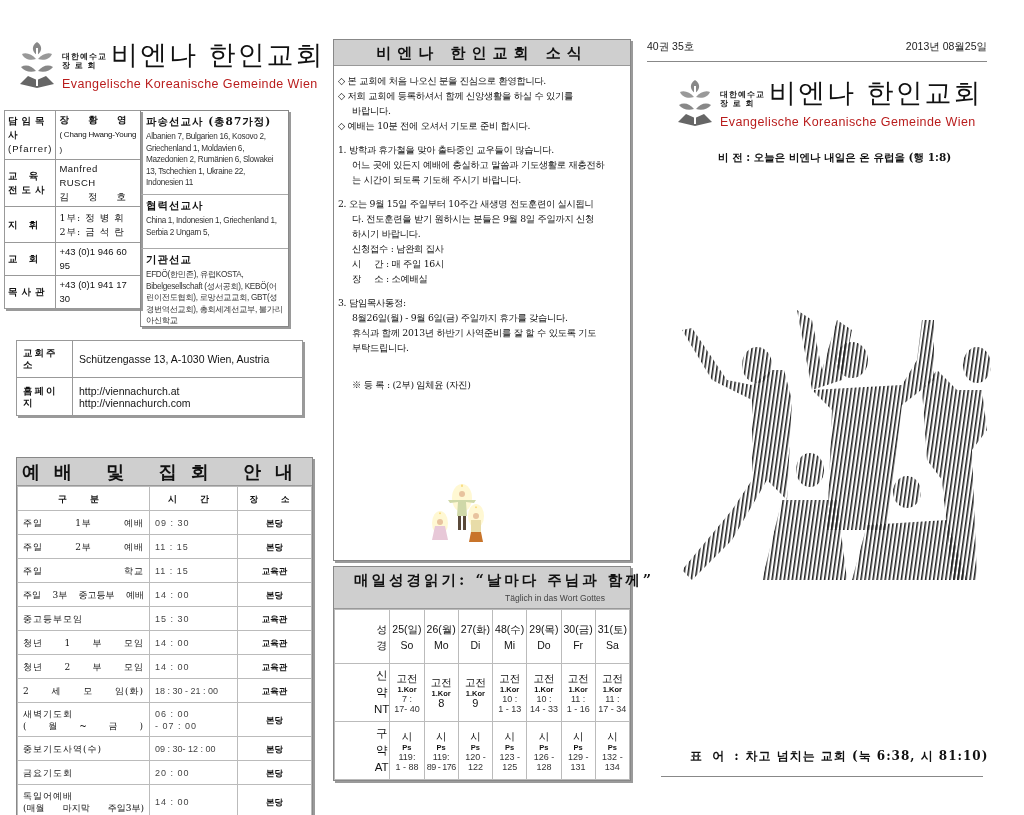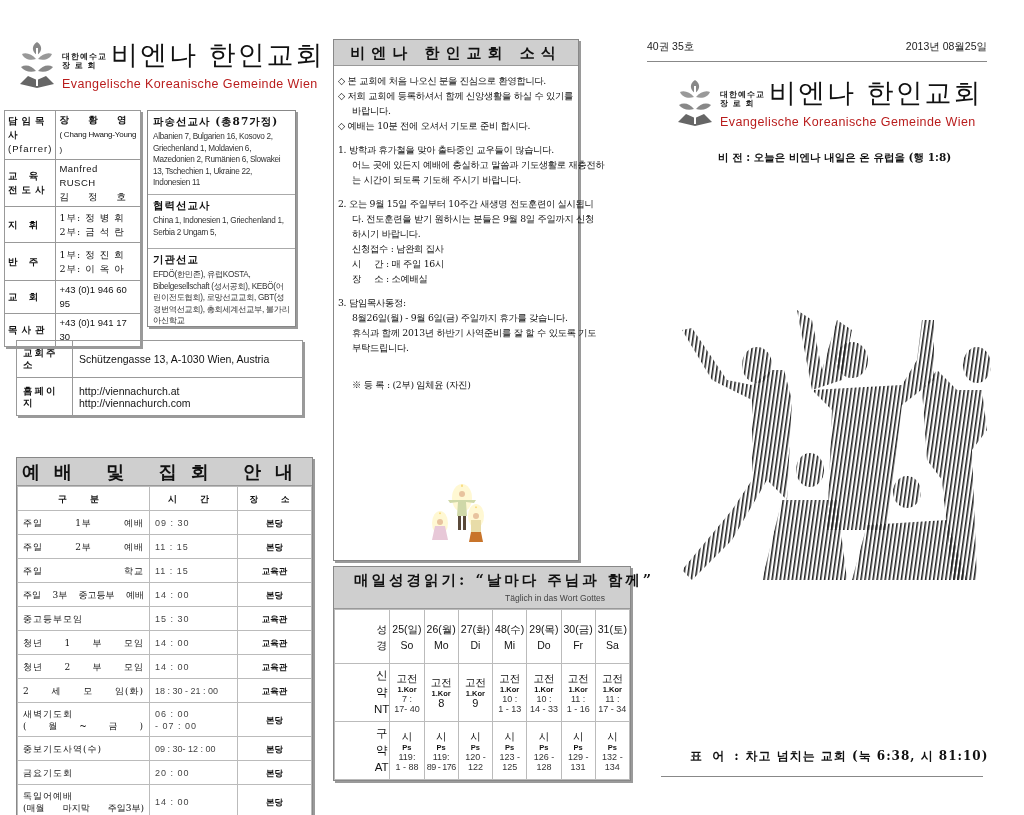--- a/index.html
+++ b/index.html
@@ -21,21 +21,21 @@
   table { border-collapse: collapse; }
   .box-shadow { box-shadow: 2px 2px 0 #9a9a9a; }
 
   
   .staff { left: 4px; top: 110px; width: 137px; border: 1px solid #888; font-size: 9.5px; }
   .staff td { border: 1px solid #999; padding: 2px 3px; vertical-align: middle; line-height: 14px; }
   .staff td.lbl { width: 48px; font-weight: bold; letter-spacing: 4px; font-family: "DejaVu Serif", serif; font-size: 9.5px; }
   .staff td.val { font-family: "DejaVu Serif", serif; font-size: 9.5px; letter-spacing: 1px; }
   .staff td.val.en { font-family: "Liberation Sans", sans-serif; letter-spacing: 0; font-size: 9.5px; }
 
-  .mission { left: 147px; top: 110px; width: 149px; height: 217px; border: 1px solid #888; font-family: "Liberation Sans", sans-serif; }
+  .mission { left: 140px; top: 110px; width: 149px; height: 217px; border: 1px solid #888; font-family: "Liberation Sans", sans-serif; }
   .mission .sec { border-bottom: 1px solid #aaa; padding: 4px 5px; }
   .mission .sec:last-child { border-bottom: none; }
   .mission .sec-title { font-family: "DejaVu Serif", serif; font-weight: bold; font-size: 10.5px; margin-bottom: 2px; letter-spacing: 1px; }
   .mission .sec-body { font-size: 8.2px; line-height: 11.5px; color: #333; letter-spacing: -0.3px; }
 
   .addr { left: 16px; top: 332px; width: 287px; border: 1px solid #888; font-size: 10px; margin-top: 8px; }
   .addr td { border: 1px solid #999; padding: 6px 6px; line-height: 12px; }
   .addr td.lbl { width: 56px; font-family: "DejaVu Serif", serif; font-weight: bold; letter-spacing: 2px; font-size: 9.5px; }
   .addr td.val { font-family: "Liberation Sans", sans-serif; font-size: 10.5px; }
 
@@ -44,21 +44,21 @@
   .sched .head { background: #cfcfcf; text-align: center; font-family: "DejaVu Serif", serif; font-weight: bold; font-size: 18px; letter-spacing: 14px; height: 28px; line-height: 28px; border-bottom: 1px solid #999; }
   .sched table { width: 100%; font-size: 9px; }
   .sched td { border: 1px solid #bbb; height: 24px; padding: 0 5px; line-height: 12px; }
   .sched td.c1 { width: 132px; font-family: "DejaVu Serif", serif; text-align: justify; text-align-last: justify; letter-spacing: 1px; }
   .sched td.c2 { width: 88px; text-align: left; font-family: "Liberation Sans", sans-serif; color: #444; letter-spacing: 1px; }
   .sched td.c3 { text-align: center; font-family: "DejaVu Serif", serif; font-weight: bold; font-size: 8.5px; }
   .sched tr.th td { font-weight: bold; font-family: "DejaVu Serif", serif; text-align: center; text-align-last: center; letter-spacing: 10px; color: #111; }
   .sched tr.tall td { height: 34px; }
 
   
-  .news { left: 333px; top: 39px; width: 246px; height: 522px; border: 1px solid #888; }
+  .news { left: 333px; top: 39px; width: 298px; height: 522px; border: 1px solid #888; }
   .news .head { background: #cfcfcf; height: 26px; line-height: 26px; text-align: center; font-family: "DejaVu Serif", serif; font-weight: bold; font-size: 15px; letter-spacing: 6px; border-bottom: 1px solid #999; }
   .news .body { padding: 7px 4px; font-family: "DejaVu Serif", serif; font-size: 9.3px; line-height: 15px; color: #111; letter-spacing: -0.3px; }
   .news .body p { white-space: nowrap; }
   .news .indent { padding-left: 14px; }
   .news .gap { height: 9px; }
   .news .gap2 { height: 22px; }
   .illus { position: absolute; left: 92px; top: 438px; width: 60px; height: 75px; }
 
   
   .bible { left: 333px; top: 566px; width: 298px; border: 1px solid #888; }
@@ -113,24 +113,20 @@
     <td class="lbl"><span>담임목사</span><br><span style="font-weight:normal;font-family:'Liberation Sans',sans-serif;letter-spacing:1px">(Pfarrer)</span></td>
     <td class="val"><b style="letter-spacing:8px">장 황 영</b><br><span style="font-family:'Liberation Sans',sans-serif;font-size:8px;letter-spacing:-0.2px">( Chang Hwang-Young )</span></td>
   </tr>
   <tr style="height:44px">
     <td class="lbl"><span>교 육</span><br><span>전도사</span></td>
     <td class="val"><span style="font-family:'Liberation Sans',sans-serif;letter-spacing:0.5px">Manfred RUSCH</span><br><span style="letter-spacing:8px">김 정 호</span></td>
   </tr>
   <tr style="height:36px">
     <td class="lbl">지 휘</td>
     <td class="val"><span>1부: 정 병 휘</span><br><span>2부: 금 석 란</span></td>
-  </tr>
-  <tr style="height:38px">
-    <td class="lbl">반 주</td>
-    <td class="val"><span>1부: 정 진 희</span><br><span>2부: 이 옥 아</span></td>
   </tr>
   <tr style="height:28px">
     <td class="lbl">교 회</td>
     <td class="val en">+43 (0)1 946 60 95</td>
   </tr>
   <tr style="height:29px">
     <td class="lbl">목사관</td>
     <td class="val en">+43 (0)1 941 17 30</td>
   </tr>
 </tbody>

